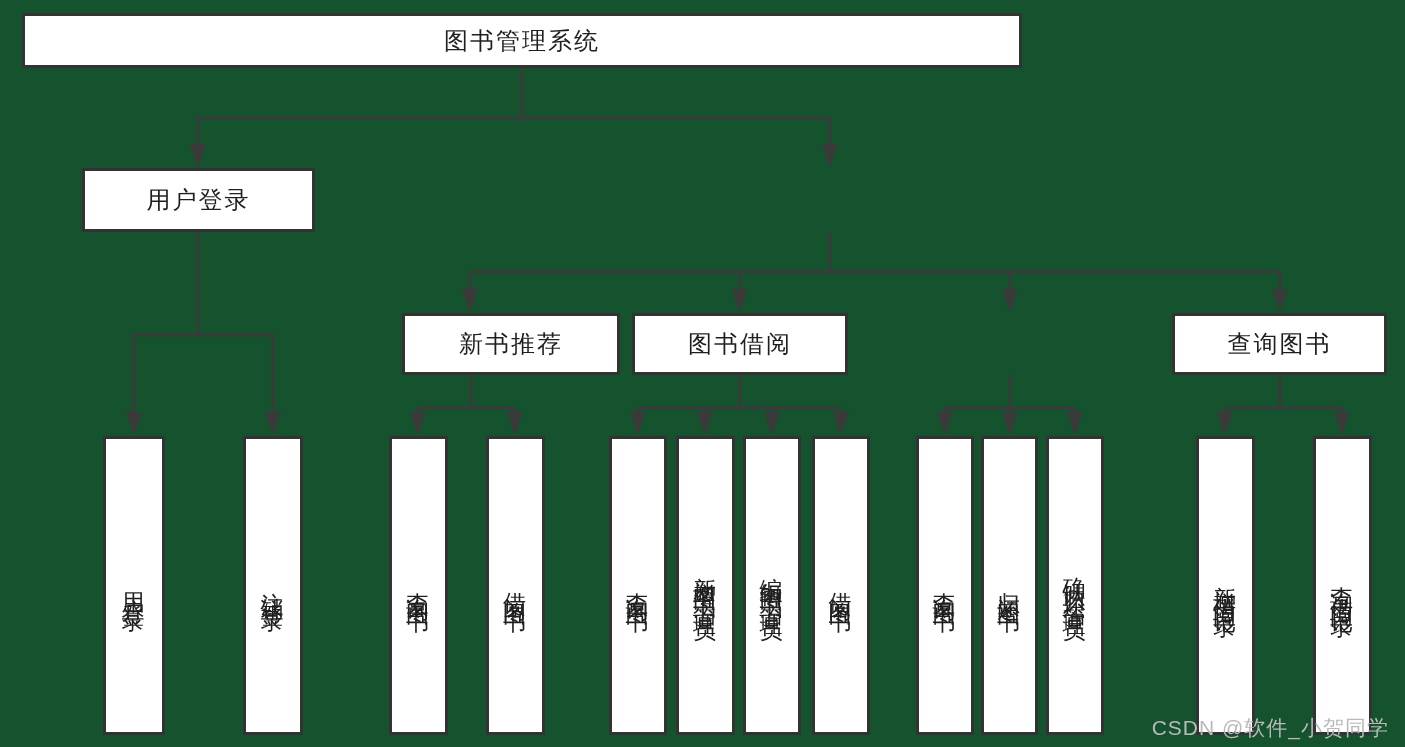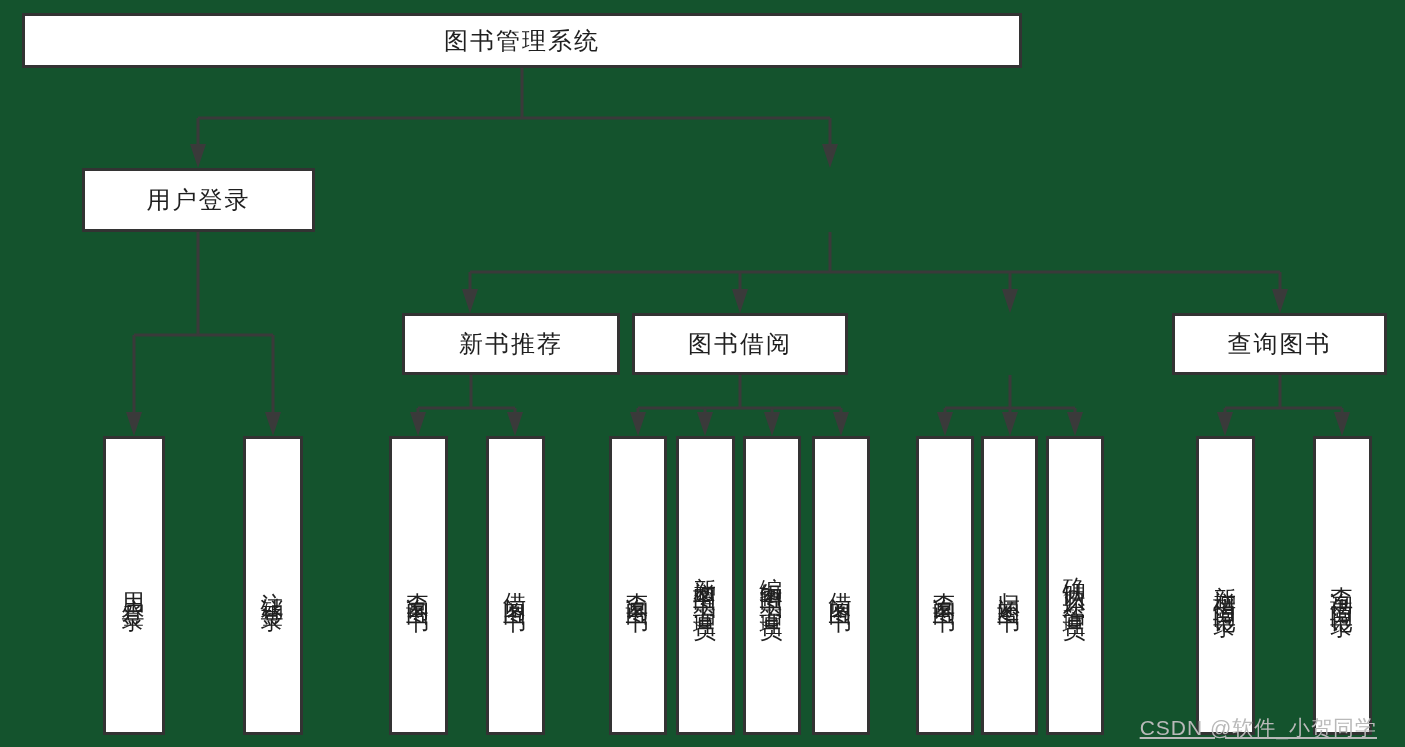--- a/index.html
+++ b/index.html
@@ -51,27 +51,26 @@
   .c2 { left: 676px;  width: 59px; }
   .c3 { left: 743px;  width: 58px; }
   .c4 { left: 812px;  width: 58px; }
   .d1 { left: 916px;  width: 58px; }
   .d2 { left: 981px;  width: 57px; }
   .d3 { left: 1046px; width: 58px; }
   .e1 { left: 1196px; width: 59px; }
   .e2 { left: 1313px; width: 59px; }
   .watermark {
     position: absolute;
-    right: 28px;
+    right: 16px;
     top: 714px;
     font-size: 21px;
     letter-spacing: 1px;
     color: #b9b9b9;
     white-space: nowrap;
-    text-decoration: underline;
   }
 </style>
 </head>
 <body>
 
 <div class="canvas">
 
   <svg class="connectors" width="1405" height="747" viewBox="0 0 1405 747" xmlns="http://www.w3.org/2000/svg">
     <g stroke="#3a3a3a" stroke-width="3" fill="none">
       <path d="M522,68 V118 M198,118 H830 M198,118 V150 M830,118 V150"></path>

